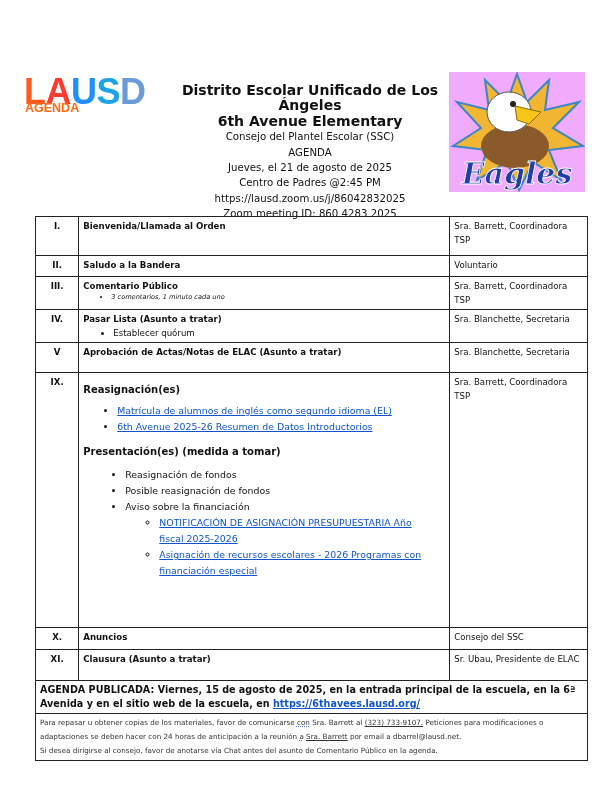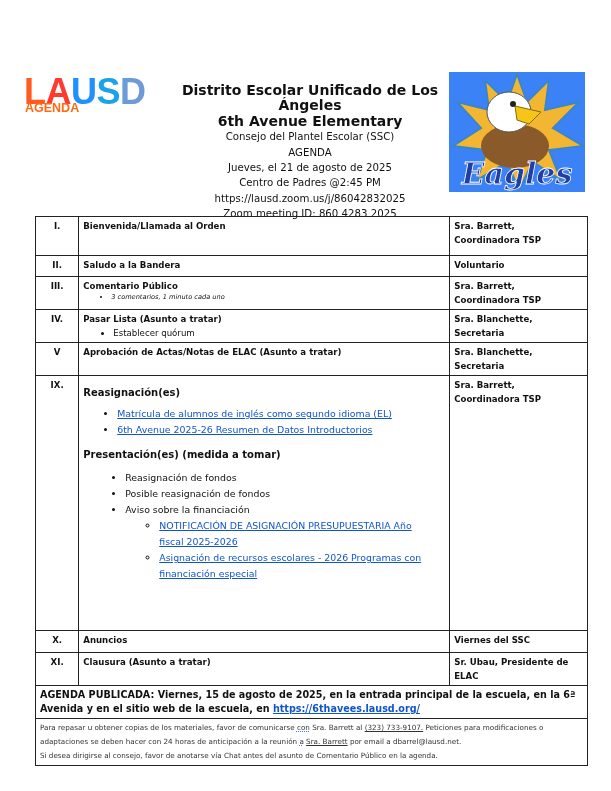--- a/index.html
+++ b/index.html
@@ -10,29 +10,29 @@
   .logo { position: absolute; left: 24px; top: 77px; width: 130px; height: 42px; }
   .logo .big { position: absolute; left: 0; top: 0; font-family: "Liberation Sans", sans-serif;
                font-weight: bold; font-size: 36px; letter-spacing: -0.5px; line-height: 30px; }
   .logo .big span { display: inline-block; }
   .logo .unified { position: absolute; left: 1px; top: 24px; font-family: "Liberation Sans", sans-serif;
                    font-weight: bold; font-size: 12.5px; line-height: 14px; }
   .header-text { position: absolute; left: 180px; top: 83px; width: 260px; text-align: center;
                  font-size: 10.2px; line-height: 15.4px; }
   .header-text .b { font-weight: bold; font-size: 14px; }
   .mascot { position: absolute; left: 449px; top: 72px; width: 136px; height: 120px;
-            background: #3b82f6; }
+            background: #f0abfc; }
 
   
   table.agenda { position: absolute; left: 35px; top: 216px; width: 553px; border-collapse: collapse;
                  font-size: 8.6px; }
   table.agenda td { border: 1.2px solid #222; vertical-align: top; padding: 2px 4px; line-height: 14px; }
   td.num { width: 34px; text-align: center; font-weight: bold; }
   td.item { width: 360px; font-weight: bold; }
-  td.pres { width: 128px; font-weight: bold; padding-left: 4px; }
+  td.pres { width: 128px; font-weight: normal; padding-left: 4px; }
   .sub { font-weight: normal; margin: 0; padding-left: 30px; list-style: disc; }
   .sub.small { font-size: 6.6px; font-style: italic; line-height: 9px; padding-left: 28px; }
   .sub li { margin: 0; }
   .sec-title { font-size: 10px; font-weight: bold; margin: 8px 0 6px 0; }
   .links { margin: 0; padding-left: 34px; font-weight: normal; font-size: 9.4px; line-height: 16px; }
   .links a, .nested a { color: #1155cc; text-decoration: underline; }
   .plain { margin: 8px; padding-left: 34px; font-weight: normal; font-size: 9.4px; line-height: 16px; }
   .nested { margin: 0; padding-left: 34px; list-style: circle; font-size: 9.4px; line-height: 16px; }
   .published td { font-size: 9.6px; font-weight: bold; line-height: 15px; padding: 3px 4px; }
   .published a { color: #1155cc; }
@@ -128,21 +128,21 @@
             <li><a href="#">Asignación de recursos escolares - 2026 Programas con financiación especial</a></li>
           </ul>
         </li>
       </ul>
     </td>
     <td class="pres">Sra. Barrett, Coordinadora TSP</td>
   </tr>
   <tr style="height:22px">
     <td class="num">X.</td>
     <td class="item">Anuncios</td>
-    <td class="pres">Viernes del SSC</td>
+    <td class="pres">Consejo del SSC</td>
   </tr>
   <tr style="height:31px">
     <td class="num">XI.</td>
     <td class="item">Clausura (Asunto a tratar)</td>
     <td class="pres">Sr. Ubau, Presidente de ELAC</td>
   </tr>
   <tr class="published">
     <td colspan="3">
       <span>AGENDA PUBLICADA: Viernes, 15 de agosto de 2025, en la entrada principal de la escuela, en la 6ª Avenida y en el sitio web de la escuela, en </span><a href="#">https://6thavees.lausd.org/</a>
     </td>

